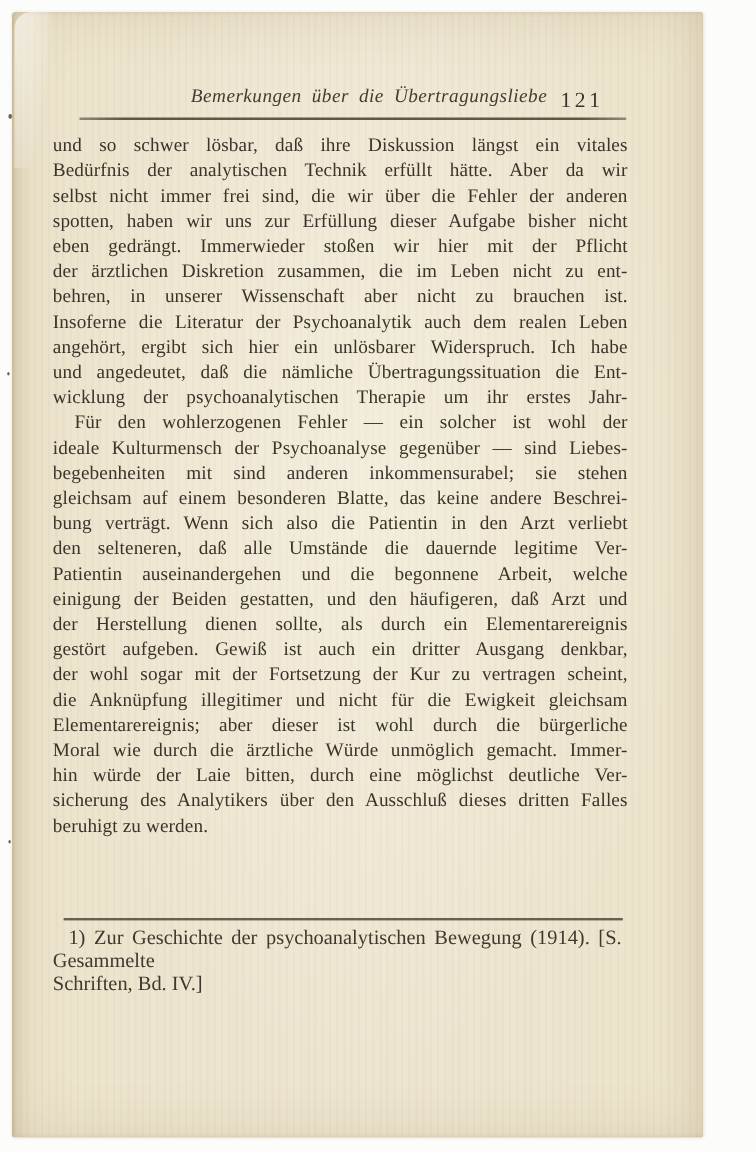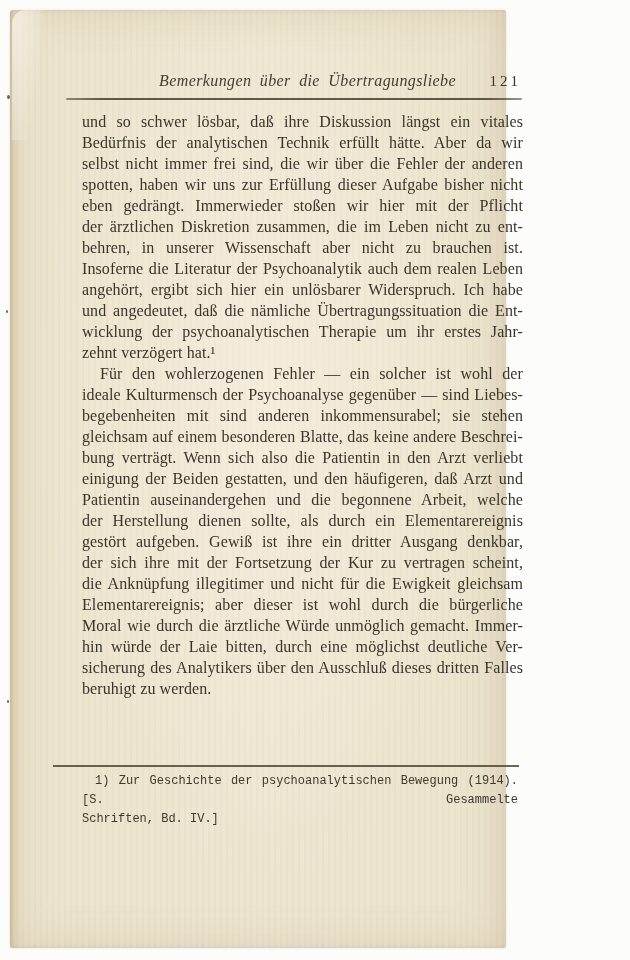--- a/index.html
+++ b/index.html
@@ -14,21 +14,21 @@
   .scan-surface {
     position: relative;
     width: 630px;
     height: 960px;
     background: #fcfcfb;
   }
   .page {
     position: absolute;
     left: 10px;
     top: 10px;
-    width: 496px;
+    width: 576px;
     height: 938px;
     background:
       radial-gradient(ellipse at 52% 42%, rgba(255,253,246,0.35), rgba(0,0,0,0) 65%),
       repeating-linear-gradient(90deg, rgba(130,105,60,0.035) 0 2px, rgba(0,0,0,0) 2px 6px),
       linear-gradient(90deg, #e2d8bd 0, #ece4cd 2.5%, #ede5d0 50%, #ece4cd 96%, #e7ddc5 100%);
     background-color: #ebe3cc;
     box-shadow:
       inset 0 0 46px rgba(140,112,66,0.16),
       inset 2px 0 4px rgba(120,95,55,0.18),
       0 0 3px rgba(0,0,0,0.10);
@@ -71,24 +71,24 @@
     transform: translateX(-50%);
     top: 0;
     white-space: nowrap;
     font-style: italic;
     letter-spacing: 0.4px;
     word-spacing: 4px;
     color: #433d32;
   }
   .page-number {
     position: absolute;
-    right: 2px;
+    right: 20px;
     top: 1px;
     letter-spacing: 3px;
-    font-size: 15px;
+    font-size: 18px;
     color: #3a342b;
   }
   .header-rule {
     position: absolute;
     top: 88px;
     left: 46px;
     width: 456px;
     height: 2px;
     background: linear-gradient(90deg, rgba(70,62,45,0.55), rgba(70,62,45,0.85) 8%, rgba(70,62,45,0.85) 92%, rgba(70,62,45,0.55));
     border-radius: 1px;
@@ -100,21 +100,20 @@
     left: 0;
     width: 479px;
     font-size: 16px;
     line-height: 21px;
     letter-spacing: 0.1px;
   }
   .line {
     text-align: justify;
     text-align-last: justify;
     white-space: normal;
-    margin-left: 38px;
   }
   .line.para-end {
     text-align-last: left;
   }
   .line.indent {
     text-indent: 18px;
   }
   .footnote-rule {
     position: absolute;
     top: 755px;
@@ -122,24 +121,23 @@
     width: 466px;
     height: 1.6px;
     background: rgba(70,62,45,0.8);
   }
   .page .footnote-rule { left: 43px; }
   .footnote {
     position: absolute;
     top: 762px;
     left: 0;
     width: 474px;
-    font-size: 12px;
+    font-size: 17px;
     line-height: 19px;
     color: #3e382e;
-    font-family: Liberation Mono, monospace;
   }
   .footnote .line.indent { text-indent: 13px; }
 </style>
 </head>
 <body>
 
 <div class="scan-surface">
   <div class="page">
     <div class="corner-curl"></div>
 
@@ -161,31 +159,31 @@
           <div class="line">Bedürfnis der analytischen Technik erfüllt hätte. Aber da wir</div>
           <div class="line">selbst nicht immer frei sind, die wir über die Fehler der anderen</div>
           <div class="line">spotten, haben wir uns zur Erfüllung dieser Aufgabe bisher nicht</div>
           <div class="line">eben gedrängt. Immerwieder stoßen wir hier mit der Pflicht</div>
           <div class="line">der ärztlichen Diskretion zusammen, die im Leben nicht zu ent-</div>
           <div class="line">behren, in unserer Wissenschaft aber nicht zu brauchen ist.</div>
           <div class="line">Insoferne die Literatur der Psychoanalytik auch dem realen Leben</div>
           <div class="line">angehört, ergibt sich hier ein unlösbarer Widerspruch. Ich habe</div>
           <div class="line">und angedeutet, daß die nämliche Übertragungssituation die Ent-</div>
           <div class="line">wicklung der psychoanalytischen Therapie um ihr erstes Jahr-</div>
-          <div class="line para-end">zehnt verzögert hat.¹</div>
           <div class="line indent">Für den wohlerzogenen Fehler — ein solcher ist wohl der</div>
           <div class="line">ideale Kulturmensch der Psychoanalyse gegenüber — sind Liebes-</div>
           <div class="line">begebenheiten mit sind anderen inkommensurabel; sie stehen</div>
           <div class="line">gleichsam auf einem besonderen Blatte, das keine andere Beschrei-</div>
           <div class="line">bung verträgt. Wenn sich also die Patientin in den Arzt verliebt</div>
+          <div class="line">den selteneren, daß alle Umstände die dauernde legitime Ver-</div>
+          <div class="line">Patientin auseinandergehen und die begonnene Arbeit, welche</div>
           <div class="line">einigung der Beiden gestatten, und den häufigeren, daß Arzt und</div>
-          <div class="line">Patientin auseinandergehen und die begonnene Arbeit, welche</div>
           <div class="line">der Herstellung dienen sollte, als durch ein Elementarereignis</div>
-          <div class="line">gestört aufgeben. Gewiß ist ihre ein dritter Ausgang denkbar,</div>
-          <div class="line">der sich ihre mit der Fortsetzung der Kur zu vertragen scheint,</div>
+          <div class="line">gestört aufgeben. Gewiß ist auch ein dritter Ausgang denkbar,</div>
+          <div class="line">der wohl sogar mit der Fortsetzung der Kur zu vertragen scheint,</div>
           <div class="line">die Anknüpfung illegitimer und nicht für die Ewigkeit gleichsam</div>
           <div class="line">Elementarereignis; aber dieser ist wohl durch die bürgerliche</div>
           <div class="line">Moral wie durch die ärztliche Würde unmöglich gemacht. Immer-</div>
           <div class="line">hin würde der Laie bitten, durch eine möglichst deutliche Ver-</div>
           <div class="line">sicherung des Analytikers über den Ausschluß dieses dritten Falles</div>
           <div class="line para-end">beruhigt zu werden.</div>
         </div>
 
       <div class="footnote" id="footnote">
           <div class="line indent">1) Zur Geschichte der psychoanalytischen Bewegung (1914). [S. Gesammelte</div>

